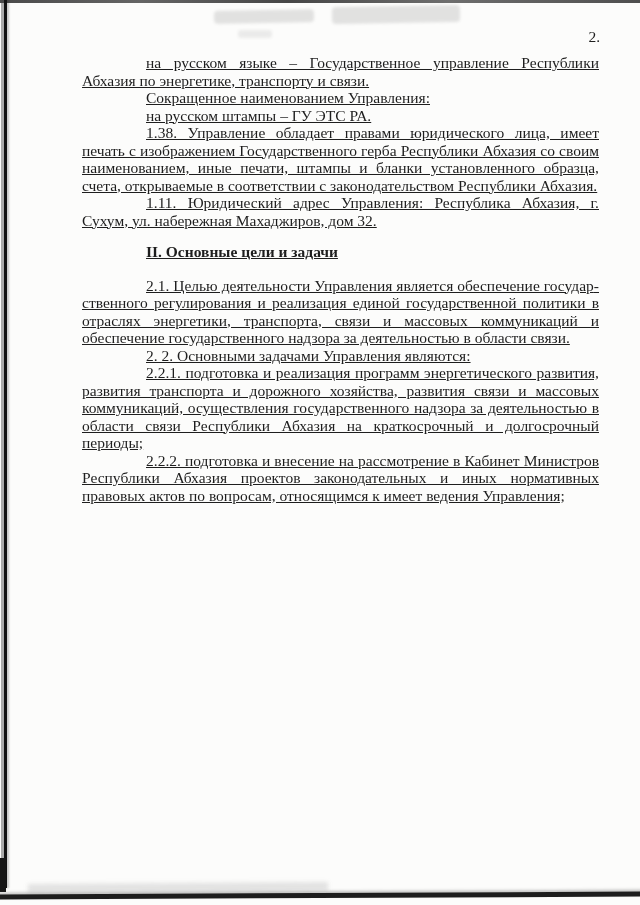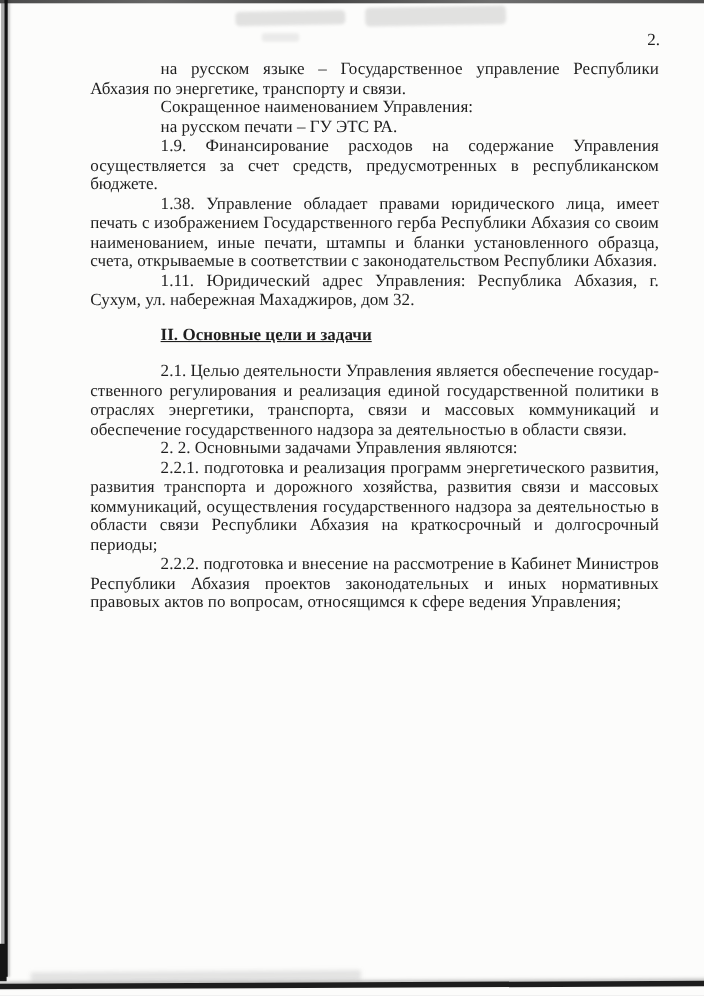--- a/index.html
+++ b/index.html
@@ -74,20 +74,21 @@
     left: 82px;
     top: 54px;
     width: 517px;
     font-size: 15.5px;
     line-height: 17.5px;
   }
   .para {
     margin: 0;
     text-indent: 64px;
     text-align: justify;
+    text-decoration: underline;
   }
   .section-heading {
     margin: 14px 0 16px 0;
     text-indent: 64px;
     font-weight: bold;
     font-size: 15.5px;
     text-decoration: underline;
   }
 </style>
 </head>
@@ -102,26 +103,25 @@
   <div class="scan-edge-bottom"></div>
   <div class="ghost-text ghost-a"></div>
   <div class="ghost-text ghost-b"></div>
   <div class="ghost-text ghost-c"></div>
 
   <div class="page-number">2.</div>
 
   <div class="doc-body">
     <p class="para">на русском языке – Государственное управление Республики Абхазия по энергетике, транспорту и связи.</p>
     <p class="para">Сокращенное наименованием Управления:</p>
-    <p class="para">на русском печати – ГУ ЭТС РА.</p>
-    <p class="para">1.9. Финансирование расходов на содержание Управления осуществляется за счет средств, предусмотренных в республиканском бюджете.</p>
+    <p class="para">на русском штампы – ГУ ЭТС РА.</p>
     <p class="para">1.38. Управление обладает правами юридического лица, имеет печать с изображением Государственного герба Республики Абхазия со своим наименованием, иные печати, штампы и бланки установленного образца, счета, открываемые в соответствии с законодательством Республики Абхазия.</p>
     <p class="para">1.11. Юридический адрес Управления: Республика Абхазия, г. Сухум, ул. набережная Махаджиров, дом 32.</p>
 
     <h2 class="section-heading">II. Основные цели и задачи</h2>
 
     <p class="para">2.1. Целью деятельности Управления является обеспечение государ­ственного регулирования и реализация единой государственной политики в отраслях энергетики, транспорта, связи и массовых коммуникаций и обеспечение государственного надзора за деятельностью в области связи.</p>
     <p class="para">2. 2. Основными задачами Управления являются:</p>
     <p class="para">2.2.1. подготовка и реализация программ энергетического развития, развития транспорта и дорожного хозяйства, развития связи и массовых коммуникаций, осуществления государственного надзора за деятельностью в области связи Республики Абхазия на краткосрочный и долгосрочный периоды;</p>
-    <p class="para">2.2.2. подготовка и внесение на рассмотрение в Кабинет Министров Республики Абхазия проектов законодательных и иных нормативных правовых актов по вопросам, относящимся к сфере ведения Управления;</p>
+    <p class="para">2.2.2. подготовка и внесение на рассмотрение в Кабинет Министров Республики Абхазия проектов законодательных и иных нормативных правовых актов по вопросам, относящимся к имеет ведения Управления;</p>
   </div>
 
 </div>
 
 </body></html>

